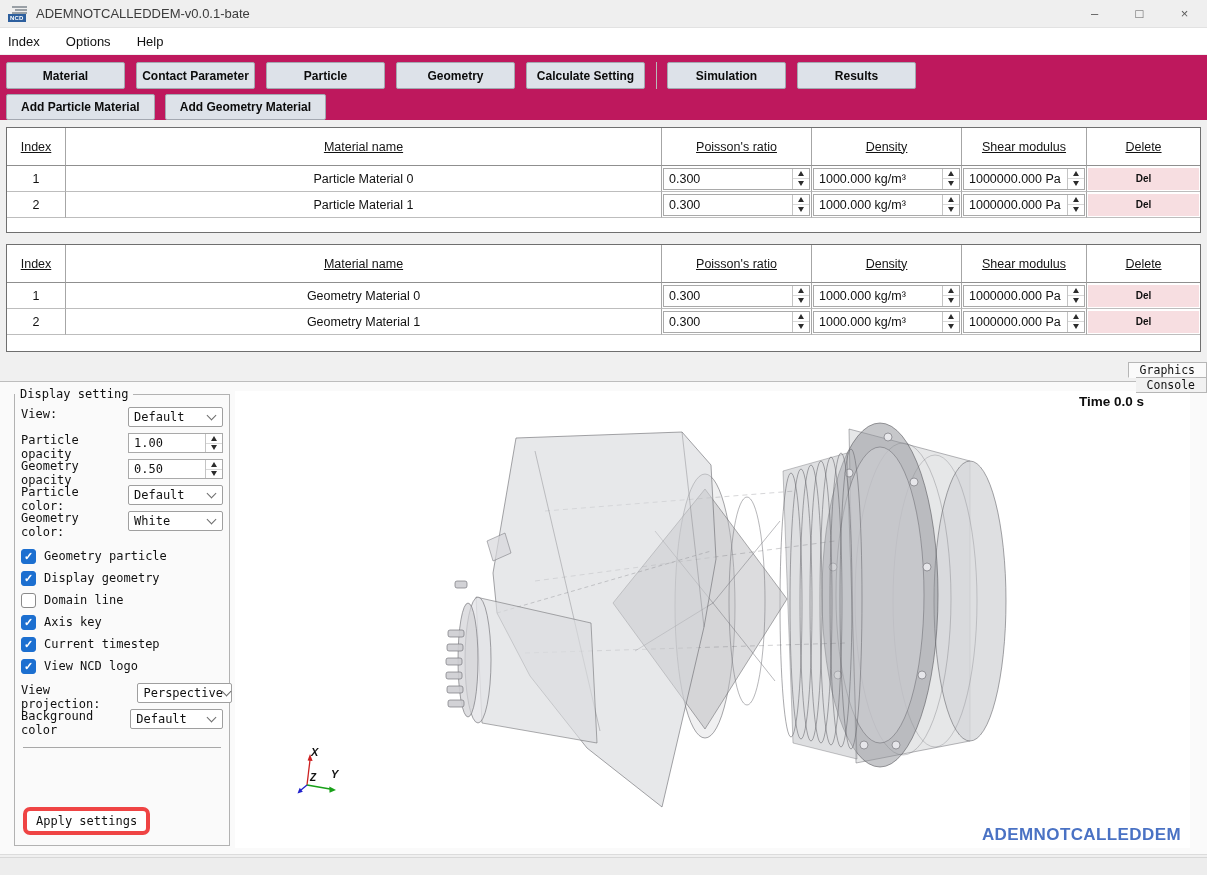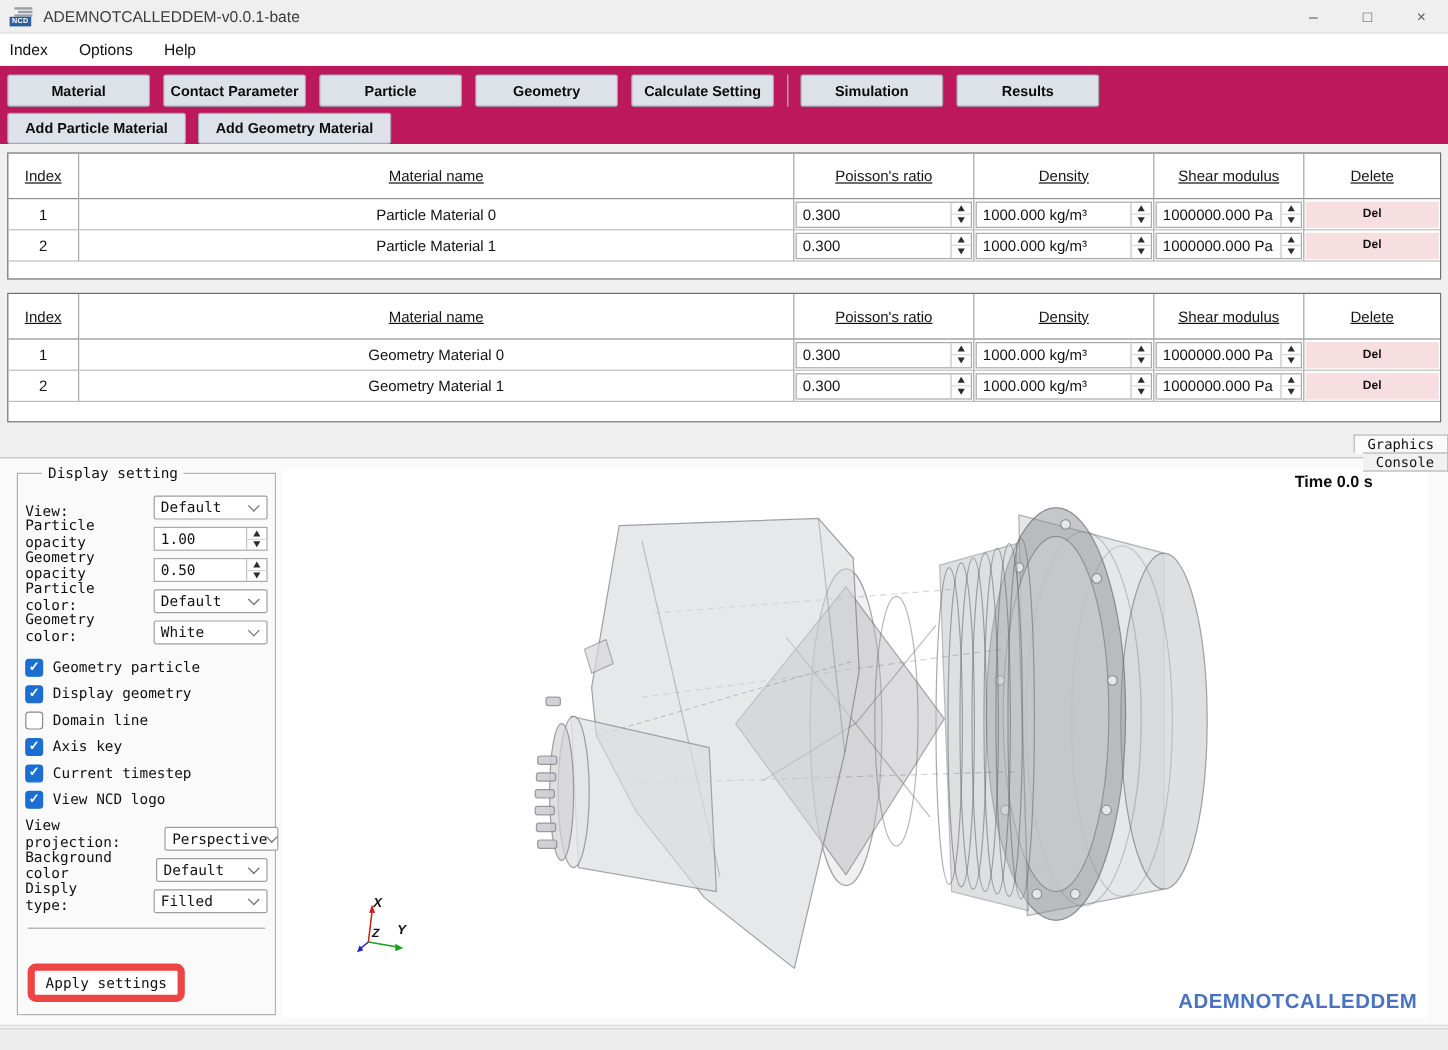--- a/index.html
+++ b/index.html
@@ -72,42 +72,42 @@
   .vtab{font-family:"DejaVu Sans Mono",monospace;font-size:11.5px;padding:0 11px;
         display:flex;align-items:center;box-sizing:border-box;border:1px solid #b6b6b6;}
   .vtab.active{height:19px;background:#fafafa;border-bottom:1px solid #fafafa;margin-bottom:-1px;}
   .vtab.inactive{height:17px;background:#f1f1f1;border-left:none;}
   .pane{position:relative;margin:0;height:474px;background:#fafafa;border-top:1px solid #bdbdbd;
         border-bottom:1px solid #dcdcdc;box-sizing:border-box;}
 
   
   .groupbox{position:absolute;left:14px;top:12px;width:214px;height:450px;
             border:1px solid #b2b2b2;background:#fafafa;}
-  .group-legend{position:absolute;top:-8px;left:20px;background:#fafafa;padding:0 5px;
+  .group-legend{position:absolute;top:-8px;left:0;background:#fafafa;padding:0 5px;
             font-family:"DejaVu Sans Mono",monospace;font-size:12px;color:#101010;}
   .gb-inner{position:absolute;left:6px;right:6px;top:12px;}
-  .prow{display:flex;align-items:flex-end;height:26px;gap:37px;}
+  .prow{display:flex;align-items:flex-start;height:26px;gap:37px;}
   .prow .plabel{flex:1;font-family:"DejaVu Sans Mono",monospace;font-size:12px;color:#101010;}
   .combo{position:relative;width:95px;height:20px;border:1px solid #9f9f9f;border-radius:2px;
          background:#fff;box-sizing:border-box;display:flex;align-items:center;}
   .combo .cval{font-family:"DejaVu Sans Mono",monospace;font-size:12px;padding-left:5px;flex:1;}
   .chev{width:6px;height:6px;border-right:1.4px solid #6d6d6d;border-bottom:1.4px solid #6d6d6d;
         transform:rotate(45deg);margin:-3px 7px 0 0;flex:0 0 auto;}
   .pspin{width:95px;height:20px;}
   .pspin .spin{height:20px;margin:0;}
   .checklist{margin-top:8px;}
   .chkrow{display:flex;align-items:center;height:22px;}
   .chkbox{width:15px;height:15px;border-radius:3px;box-sizing:border-box;display:flex;
           align-items:center;justify-content:center;background:#fff;border:1px solid #8a8a8a;
           font-size:11px;line-height:15px;color:transparent;}
   .chkbox.checked{background:#1c6fd0;border:1px solid #1c6fd0;color:#fff;font-weight:bold;}
   .chklabel{margin-left:8px;font-family:"DejaVu Sans Mono",monospace;font-size:12px;}
   .rows2{margin-top:6px;}
   .hsep{height:1px;background:#a8a8a8;margin:12px 2px 0 2px;}
-  .apply-btn{position:absolute;left:8px;bottom:10px;background:#fff;border:6px solid #ef4444;
+  .apply-btn{position:absolute;left:8px;bottom:10px;background:#fff;border:4px solid #ef4444;
           border-radius:7px;padding:3px 9px;font-family:"DejaVu Sans Mono",monospace;font-size:12px;}
 
   
   .viewport{position:absolute;left:235px;top:9px;width:955px;height:457px;background:#fff;}
   .time-label{position:absolute;top:3px;right:46px;font-weight:bold;font-size:13.5px;color:#0d0d0d;}
   .watermark{position:absolute;right:9px;bottom:3px;font-weight:bold;font-size:17px;
              color:#4a72c4;letter-spacing:.4px;}
   .axiskey{position:absolute;left:58px;top:352px;}
   .model-svg{position:absolute;left:0;top:0;}
 
@@ -472,27 +472,20 @@
               <span class="chev"></span>
             </div>
           </div>
           <div class="prow">
             <div class="plabel">Background color</div>
             <div class="combo">
               <div class="cval">Default</div>
               <span class="chev"></span>
             </div>
           </div>
-          <div class="prow">
-            <div class="plabel">Disply type:</div>
-            <div class="combo">
-              <div class="cval">Filled</div>
-              <span class="chev"></span>
-            </div>
-          </div>
         </div>
 
         <div class="hsep"></div>
       </div>
       <div class="apply-btn">Apply settings</div>
     </div>
 
     <div class="viewport">
 
       <svg class="model-svg" width="955" height="457" viewBox="0 0 955 457" xmlns="http://www.w3.org/2000/svg">

